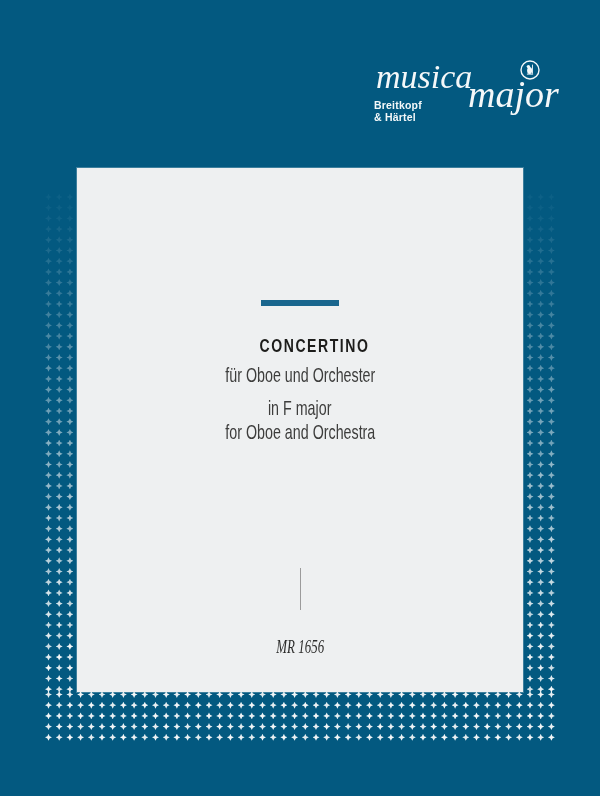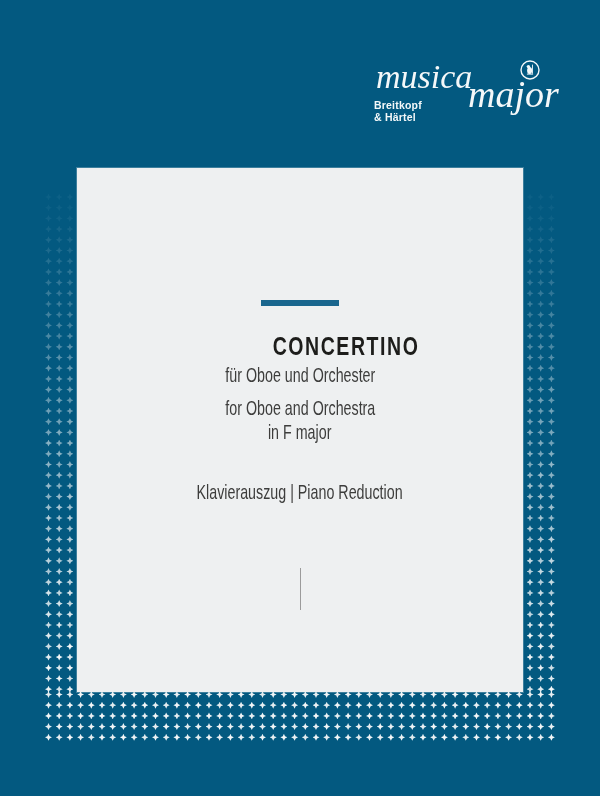--- a/index.html
+++ b/index.html
@@ -52,24 +52,24 @@
     font-family: "Liberation Serif", serif;
     font-size: 90px; line-height: 1; font-weight: normal;
     letter-spacing: 4px; white-space: nowrap;
   }
   .composer > span { display: inline-block; transform: scaleX(0.44); transform-origin: 50% 50%; }
   .accent-bar {
     position: absolute; top: 132px; left: 50%; margin-left: -39px;
     width: 78px; height: 6px;
   }
   .work-title {
-    position: absolute; top: 165px; left: 0; width: 100%;
+    position: absolute; top: 165px; left: 14px; width: 100%;
     text-align: center;
-    font-size: 25px; font-weight: bold; letter-spacing: 2px;
-    line-height: 26px; white-space: nowrap; padding-left: 46px;
+    font-size: 18px; font-weight: bold; letter-spacing: 2px;
+    line-height: 26px; white-space: nowrap;
   }
   .work-title > span { display: inline-block; transform: scaleX(0.78); transform-origin: 50% 50%; }
   .lines { position: absolute; top: 195px; left: 0; width: 100%; text-align: center; }
   .lines .ln {
     font-size: 21px; line-height: 24px; white-space: nowrap;
   }
   .lines .ln > span { display: inline-block; transform: scaleX(0.68); transform-origin: 50% 50%; }
   .sp9  { height: 9px; }
   .sp27 { height: 27px; }
   .vline {
@@ -628,22 +628,24 @@
   </div>
 
   <div class="card" style="background: rgb(238, 240, 241);">
     <div class="accent-bar" style="background: rgb(25, 102, 142);"></div>
     <div class="work-title" style="color: rgb(29, 29, 27);">
       <span>CONCERTINO</span>
     </div>
     <div class="lines" style="color: rgb(61, 61, 60);">
       <div class="ln"><span>für Oboe und Orchester</span></div>
       <div class="sp9"></div>
+      <div class="ln"><span>in F major</span></div>
       <div class="ln"><span>for Oboe and Orchestra</span></div>
-      <div class="ln"><span>in F major</span></div>
       <div class="sp9"></div>
       <div class="sp27"></div>
-      <div class="ln"><span>Klavierauszug | Piano Reduction</span></div>
     </div>
     <div class="vline" style="background: rgb(155, 155, 155);"></div>
+    <div class="catalog" style="color: rgb(44, 44, 43);">
+      <span>MR 1656</span>
+    </div>
   </div>
 
 </div>
 
 </body></html>

